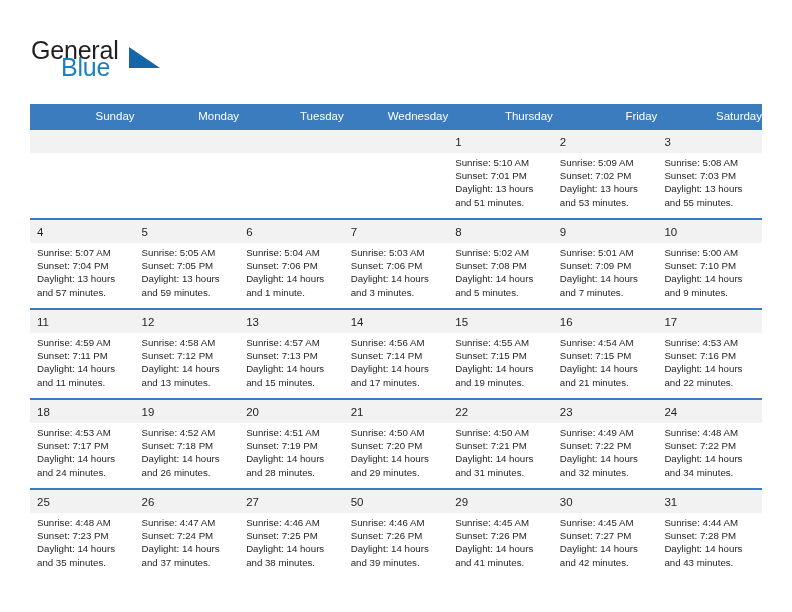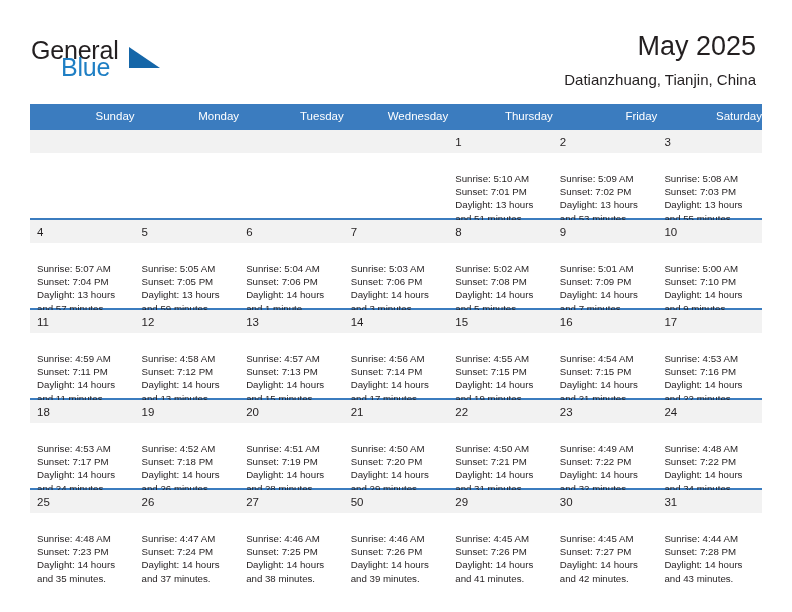--- a/index.html
+++ b/index.html
@@ -126,21 +126,20 @@
     line-height: 12px;
     padding: 6px 0 5px 7px;
     background: #f2f2f2;
   }
   .cell-inner.empty .daynum {
     background: #f2f2f2;
     min-height: 12px;
   }
   .details {
     padding: 3px 4px 0 7px;
-    margin-top: 16px;
   }
   .details div {
     font-size: 9.7px;
     line-height: 13.2px;
     color: #231f20;
     white-space: nowrap;
   }
 </style>
 </head>
 <body>
@@ -148,24 +147,20 @@
 <div class="page">
 
   <div class="header">
 
     <div class="logo">
       <span class="logo-general">General</span>
       <span class="logo-triangle"></span>
       <span class="logo-blue">Blue</span>
     </div>
 
-    <div class="title-block">
-      <h1 class="cal-title">May 2025</h1>
-      <p class="cal-subtitle">Datianzhuang, Tianjin, China</p>
-    </div>
 
   </div>
 
   <table class="calendar">
     <thead>
       <tr>
         <th>Sunday</th>
         <th>Monday</th>
         <th>Tuesday</th>
         <th>Wednesday</th>

